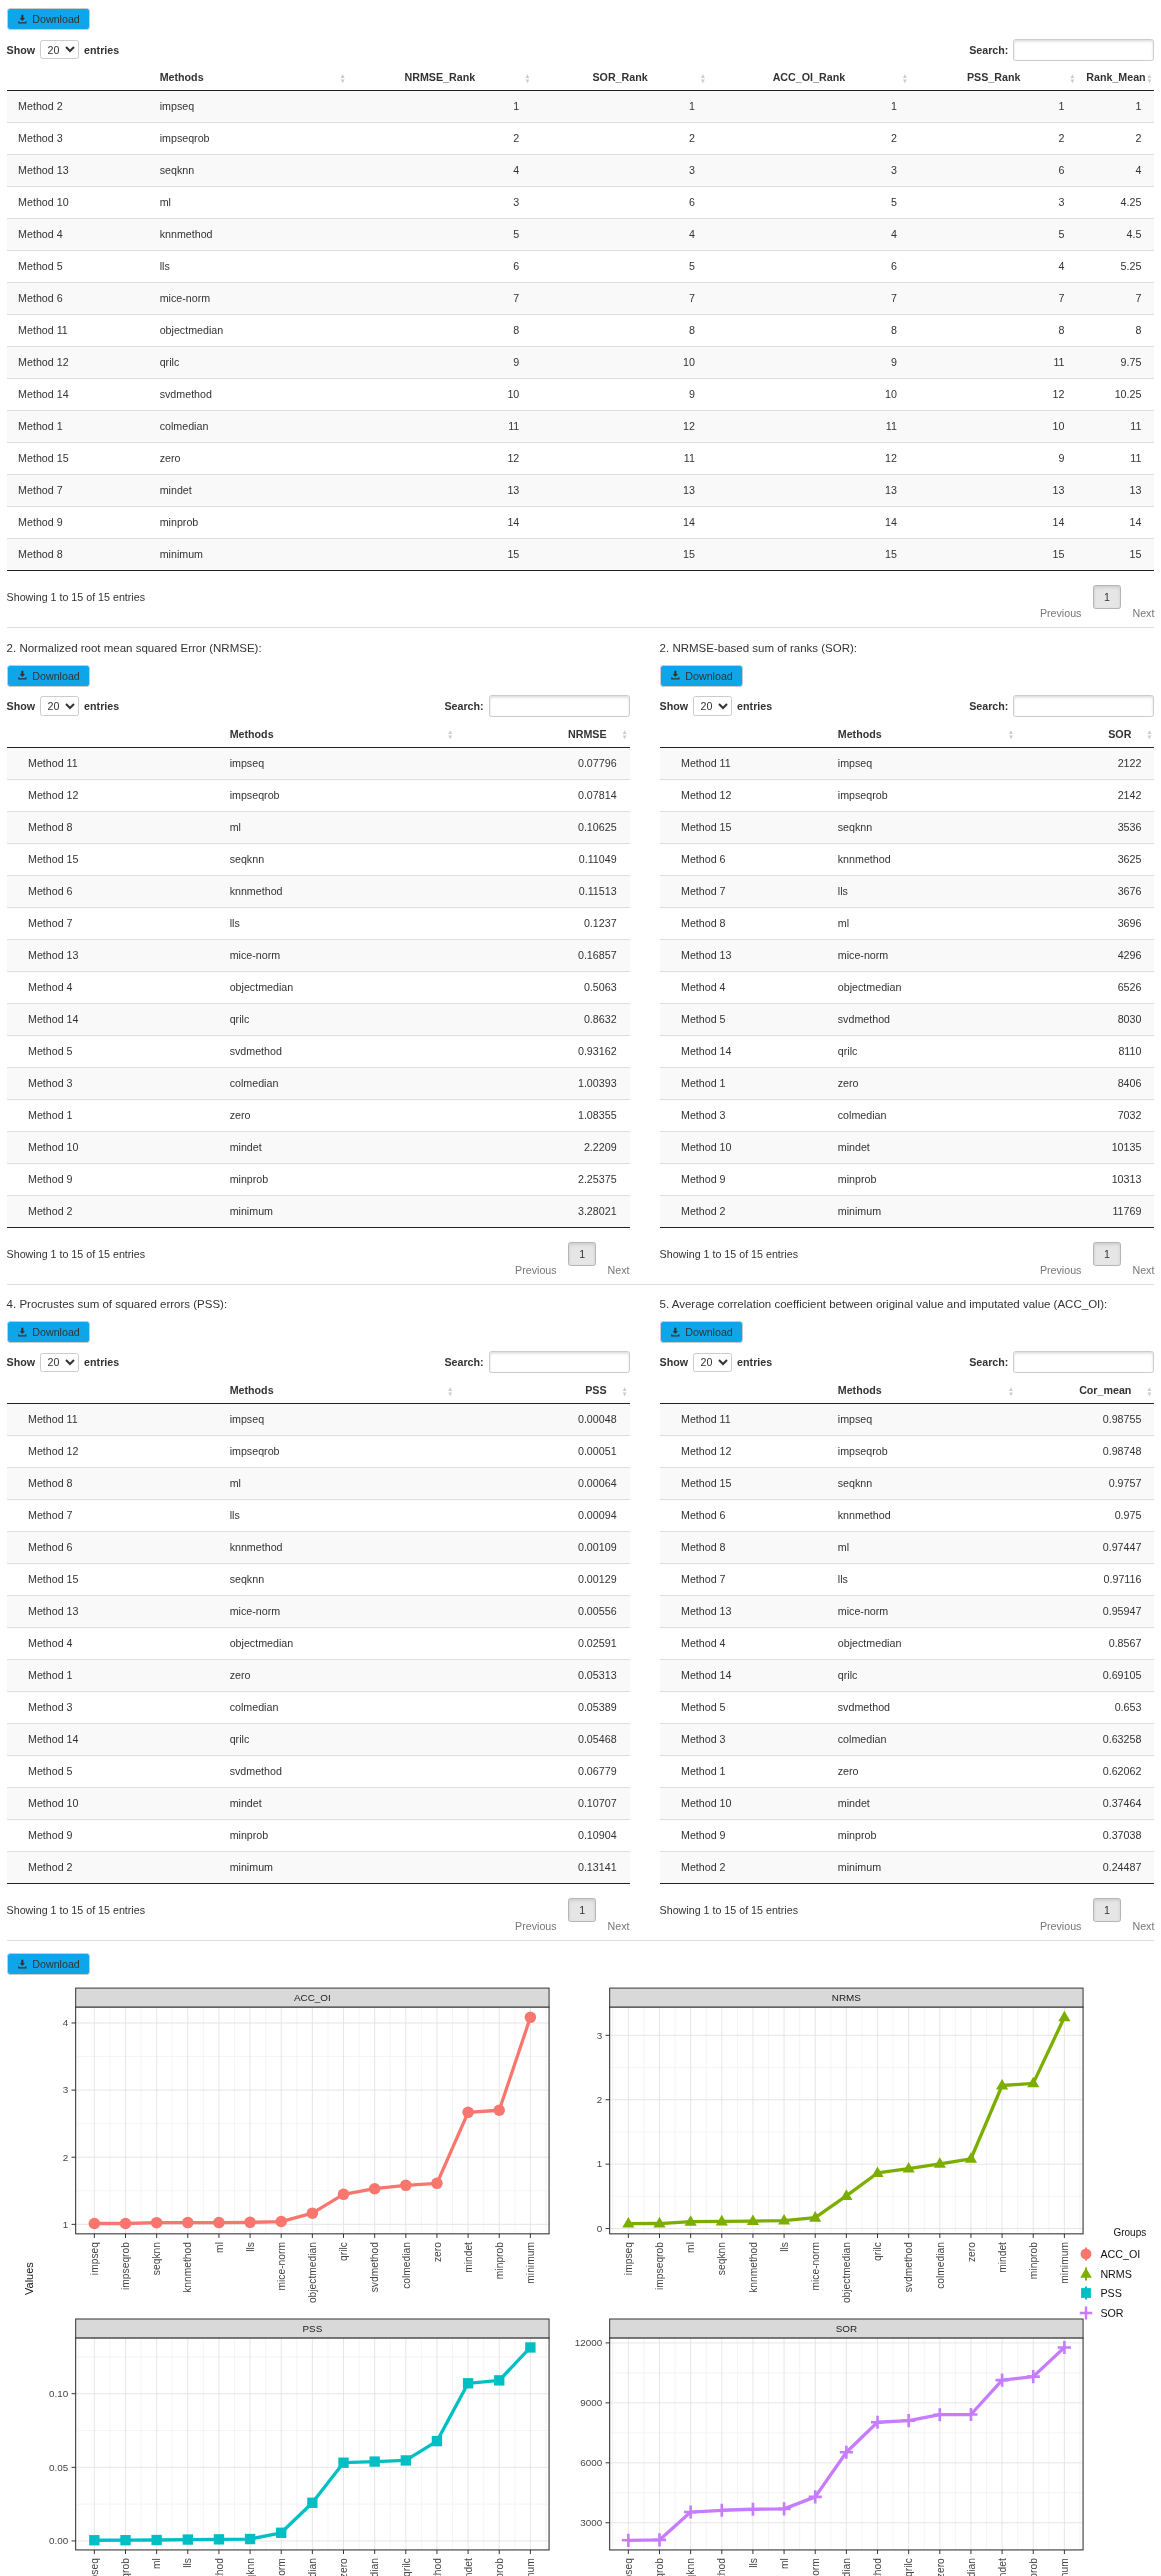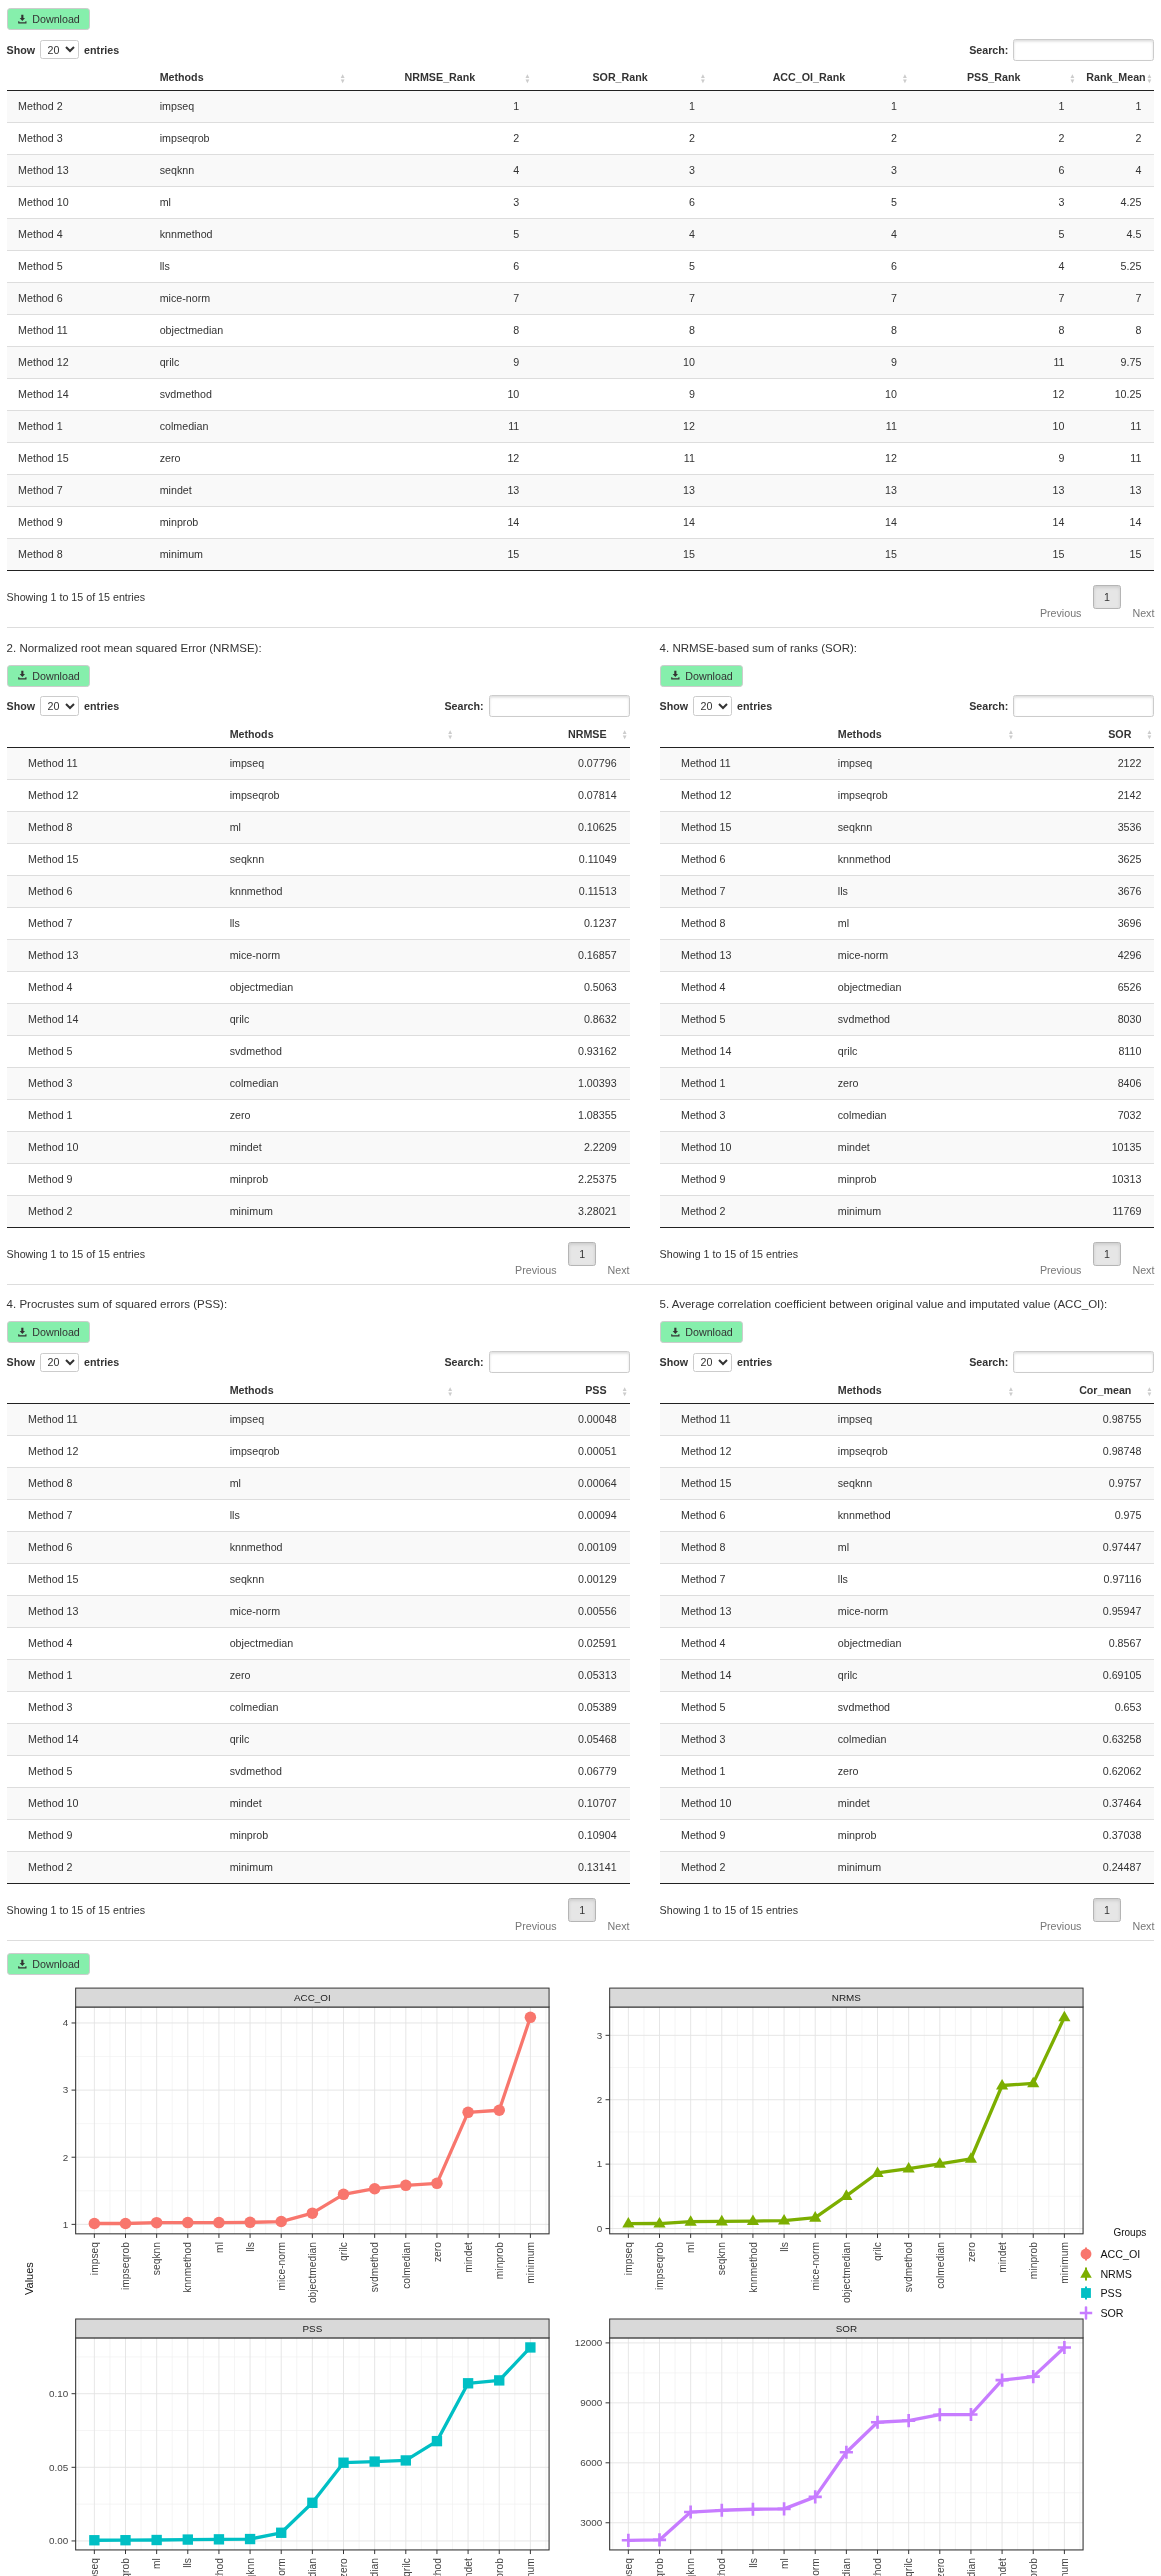--- a/index.html
+++ b/index.html
@@ -5,21 +5,21 @@
   * { box-sizing: border-box; margin: 0; padding: 0; }
   body {
     width: 1161px; height: 2576px; overflow: hidden;
     background: #fff; color: #333;
     font-family: "Liberation Sans", sans-serif; font-size: 10.7px;
   }
   .page { padding: 6.6px 6.6px 0 6.6px; }
   .sec-title { font-size: 11.5px; color: #333; margin: 1.6px 0 6.6px 0; line-height: 16.4px; }
   .btn-download {
     display: inline-flex; align-items: center; gap: 5px;
-    border: 0.8px solid #ccc; background: #86efac; border-radius: 3.3px;
+    border: 0.8px solid #ccc; background: #0ea5e9; border-radius: 3.3px;
     padding: 4.1px 9px; font-size: 10.7px; color: #333; cursor: pointer;
     margin: 1.6px 0 8.2px 0; font-family: inherit;
   }
   .controls { display: flex; justify-content: space-between; align-items: center; margin-bottom: 5px; }
   .ctrl-label { font-weight: 700; font-size: 10.7px; color: #333; display: inline-flex; align-items: center; gap: 5px; }
   .page-size {
     border: 0.8px solid #ccc; border-radius: 2.5px; padding: 1.6px 2.5px;
     font-size: 10.7px; font-family: inherit; color: #333; background: #fff;
   }
   .search-input {
@@ -402,21 +402,21 @@
       <div class="tfooter">
         <div>Showing 1 to 15 of 15 entries</div>
         <div class="pager">
           <span class="pg-btn">Previous</span>
           <span class="pg-num">1</span>
           <span class="pg-btn">Next</span>
         </div>
       </div>
     </section>
     <section class="col-right">
-      <div class="sec-title">4. NRMSE-based sum of ranks (SOR):</div>
+      <div class="sec-title">2. NRMSE-based sum of ranks (SOR):</div>
       <button class="btn-download">
         <span class="dl-icon">
             <svg width="10.7" height="10.7" viewBox="0 0 16 16">
               <path d="M6.4 1h3.2v5H12L8 10.4 4 6h2.4z" fill="#333"></path>
               <path d="M1.8 11v3.2h12.4V11h-1.7v1.5H3.5V11z" fill="#333"></path>
             </svg>
           </span>
         <span>Download</span>
       </button>
       <div class="controls">

